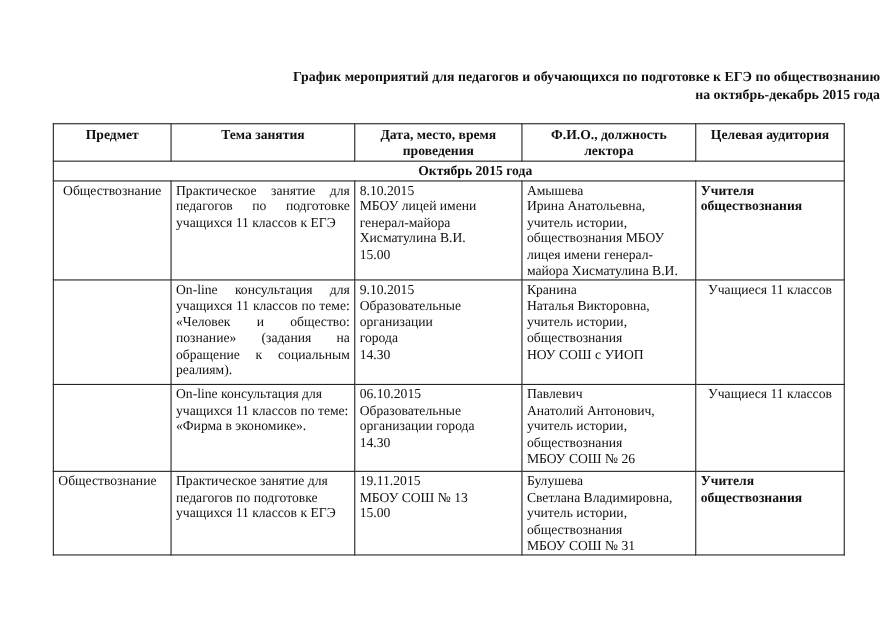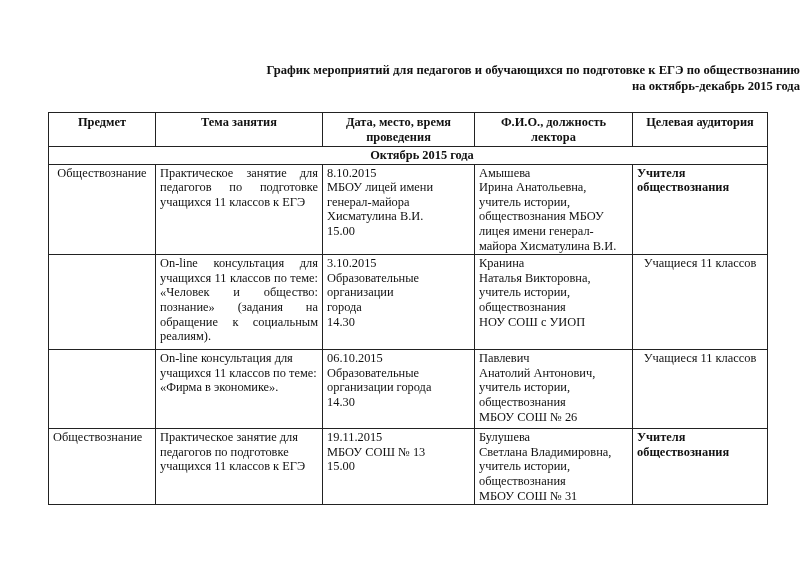--- a/index.html
+++ b/index.html
@@ -13,21 +13,21 @@
   }
   table.sched {
     position: absolute; left: 48px; top: 112px; width: 719px;
     border-collapse: collapse; table-layout: fixed; font-size: 12.4px; line-height: 14.6px;
   }
   table.sched td, table.sched th {
     border: 1.3px solid #222; vertical-align: top; padding: 1px 4px 1px 4px;
   }
   table.sched th { font-weight: bold; height: 30px; padding-top: 2px; }
   .month td { text-align: center; font-weight: bold; height: 13px; padding: 0 4px; }
-  .month td span { position: relative; left: 14px; margin-top: 18px; }
+  .month td span { position: relative; left: 24px; margin-top: 18px; }
   .subj { text-align: center; }
   .subj-left { text-align: left; }
   .topic-just { text-align: justify; text-align-last: left; }
   .bold { font-weight: bold; }
   .center { text-align: center; }
   .multiline { white-space: pre-line; }
   tr.r1 td { height: 84px; }
   tr.r2 td { height: 92px; }
   tr.r3 td { height: 76px; }
   tr.r4 td { height: 73px; }
@@ -68,21 +68,21 @@
 МБОУ лицей имени генерал-майора Хисматулина В.И.
 15.00</td>
       <td class="multiline">Амышева
 Ирина Анатольевна,
 учитель истории, обществознания МБОУ лицея имени генерал-майора Хисматулина В.И.</td>
       <td class="bold">Учителя обществознания</td>
     </tr>
     <tr class="r2">
       <td></td>
       <td class="topic-just">On-line консультация для учащихся 11 классов по теме: «Человек и общество: познание» (задания на обращение к социальным реалиям).</td>
-      <td class="multiline">3.10.2015
+      <td class="multiline">9.10.2015
 Образовательные
 организации
 города
 14.30</td>
       <td class="multiline">Кранина
 Наталья Викторовна,
 учитель истории,
 обществознания
 НОУ СОШ с УИОП</td>
       <td class="center">Учащиеся 11 классов</td>

